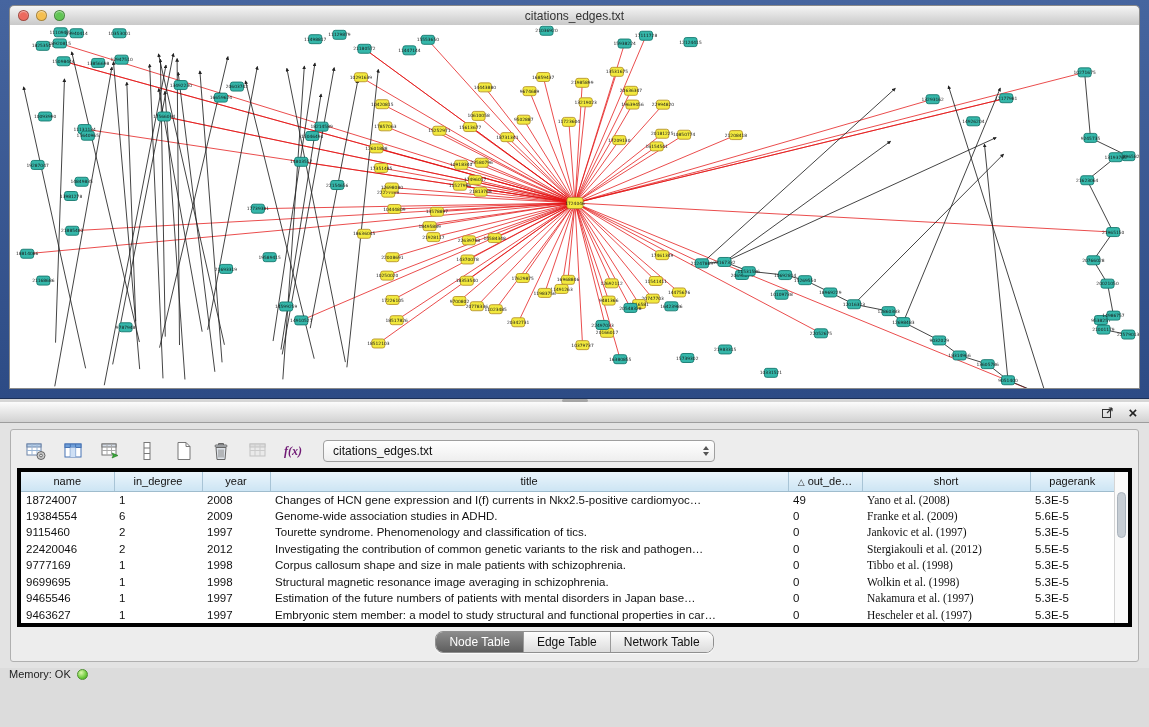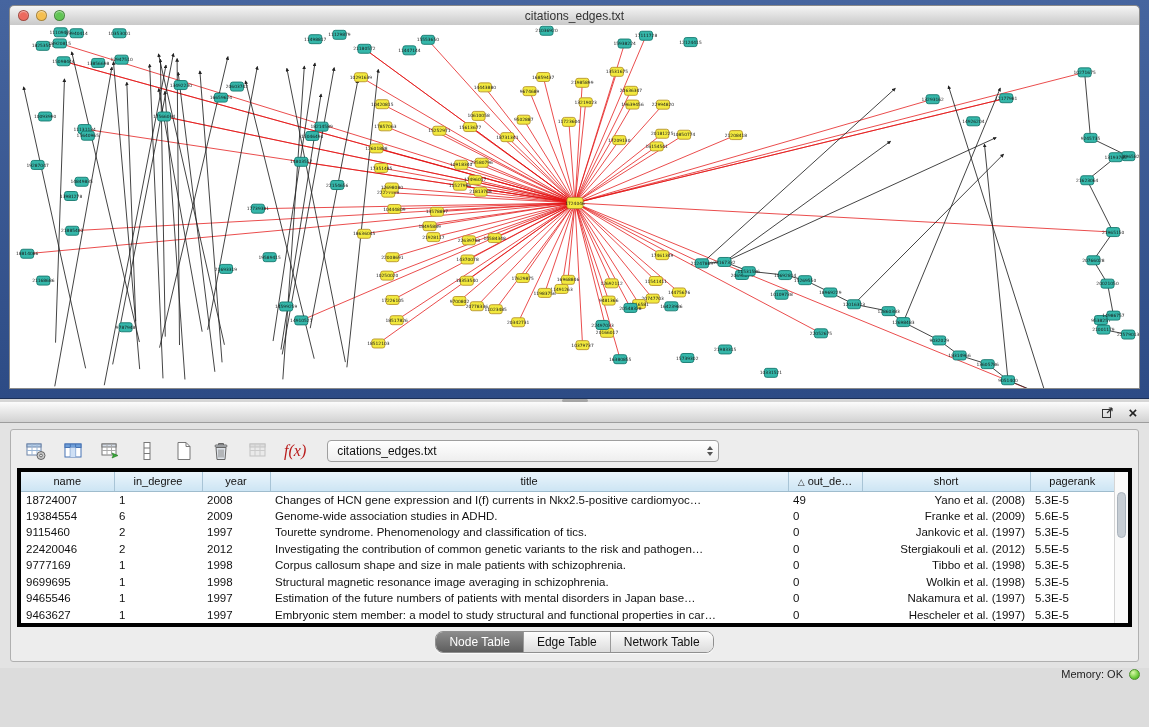--- a/index.html
+++ b/index.html
@@ -24,44 +24,44 @@
   .panel-header{height:21px;background:linear-gradient(#fcfcfc,#d2d2d2);border-bottom:1px solid #9d9d9d;display:flex;align-items:center;padding:0 8px;gap:10px;}
   .panel-title{font-size:15px;color:#222;margin-top:35px;}
   .ph-spacer{flex:1;}
   .hdr-icon{width:16px;height:16px;display:flex;align-items:center;justify-content:center;color:#333;}
   .close-glyph{font-size:15px;font-weight:bold;line-height:1;color:#222;}
   .panel-body{flex:1;background:#e3e3e3;padding:6px 10px 6px;display:flex;}
   .panel-inner{flex:1;border:1px solid #b0b0b0;border-radius:3px;background:#ededed;display:flex;flex-direction:column;padding:4px 6px 4px;}
 
   .toolbar{height:34px;display:flex;align-items:center;gap:11px;padding:0 6px;}
   .tool-btn{width:26px;height:26px;border:none;background:transparent;display:flex;align-items:center;justify-content:center;cursor:default;}
-  .fx-btn{font-family:"Liberation Serif",serif;font-style:italic;font-size:16px;color:#b91c1c;width:auto;padding:0 2px;}
+  .fx-btn{font-family:"Liberation Serif",serif;font-style:italic;font-size:12px;color:#701a75;width:auto;padding:0 2px;font-weight:bold;}
   .combo{width:392px;height:22px;margin-left:8px;background:linear-gradient(#ffffff,#eeeeee);border:1px solid #9f9f9f;border-radius:4px;display:flex;align-items:center;padding:0 5px 0 9px;font-size:12px;color:#111;}
   .combo-caps{margin-left:auto;display:flex;flex-direction:column;gap:2px;align-items:center;}
   .cap{width:0;height:0;border-left:3.5px solid transparent;border-right:3.5px solid transparent;}
   .cap.up{border-bottom:4px solid #555;}
   .cap.down{border-top:4px solid #555;}
 
   .table-wrap{flex:1;background:#fff;border:4px solid #000000;display:flex;overflow:hidden;}
   table{border-collapse:collapse;table-layout:fixed;flex:1;align-self:stretch;}
   thead th{height:19px;background:linear-gradient(#eaf4fb,#cde5f4);border-right:1px solid #a8c4d6;border-bottom:1px solid #9fbccd;font-size:11px;font-weight:normal;color:#111;white-space:nowrap;overflow:hidden;}
   thead th:last-child{border-right:none;}
   tbody td{height:16.5px;font-size:11.5px;color:#111;padding:0 5px;white-space:nowrap;overflow:hidden;}
-  td.a-center,th.a-center{text-align:right;}
+  td.a-center,th.a-center{text-align:left;font-family:Liberation Serif, serif;}
   .sort-glyph{font-size:9px;margin-right:3px;color:#333;}
   .vscroll{width:14px;border-left:1px solid #d5d5d5;background:#fafafa;position:relative;}
   .vthumb{position:absolute;top:20px;left:2px;width:9px;height:46px;border-radius:5px;background:#c6cdd4;border:1px solid #aab3bc;}
 
   .tabs-row{height:30px;display:flex;align-items:center;justify-content:center;}
   .tabs{display:flex;border:1px solid #8f8f8f;border-radius:8px;overflow:hidden;background:#fff;box-shadow:0 1px 1px rgba(255,255,255,.8);}
   .tab{height:20px;padding:0 13px;font-size:12px;display:flex;align-items:center;background:linear-gradient(#fdfdfd,#dcdcdc);color:#111;border:none;border-right:1px solid #9a9a9a;cursor:default;font-family:"Liberation Sans",sans-serif;}
   .tab:last-child{border-right:none;}
   .tab.active{background:linear-gradient(#8c8c8c,#5e5e5e);color:#fff;}
 
-  .statusbar{height:24px;display:flex;align-items:center;justify-content:flex-end;gap:6px;padding:0 9px;background:#dcdcdc;}
+  .statusbar{height:24px;display:flex;align-items:center;gap:6px;padding:0 9px;background:#dcdcdc;}
   .mem-label{font-size:11px;color:#222;}
   .orb{width:11px;height:11px;border-radius:50%;background:radial-gradient(circle at 35% 30%,#dcf8ab,#6ecb3c 60%,#3f9a1d);border:1px solid #4e8f2f;}
 </style>
 </head>
 <body>
 
 <div class="app">
 
   <div class="net-window">
     <div class="titlebar">

